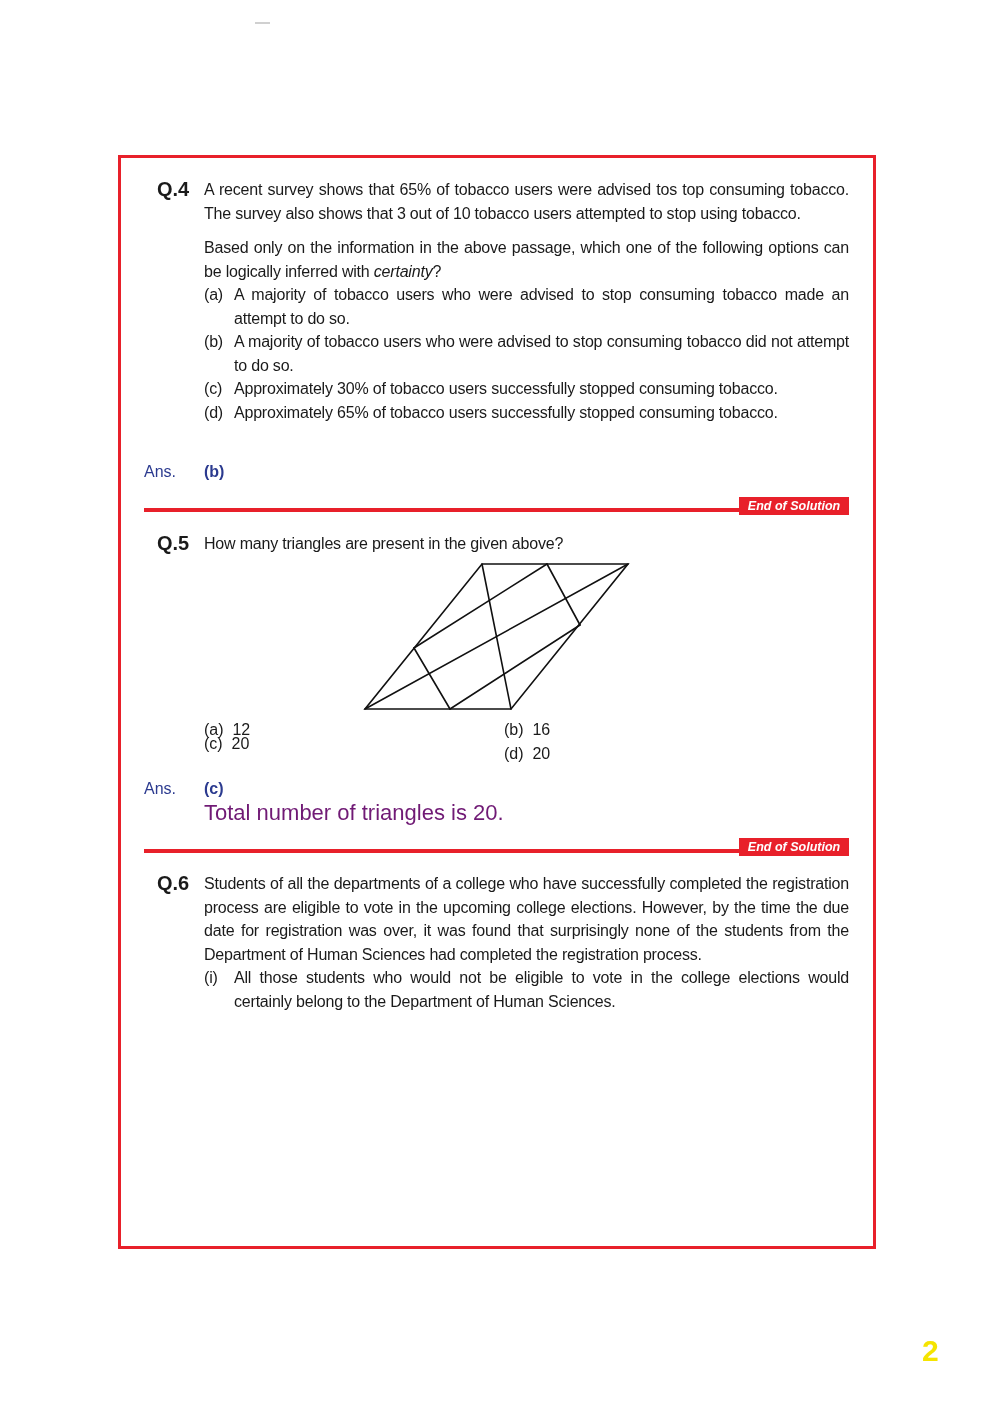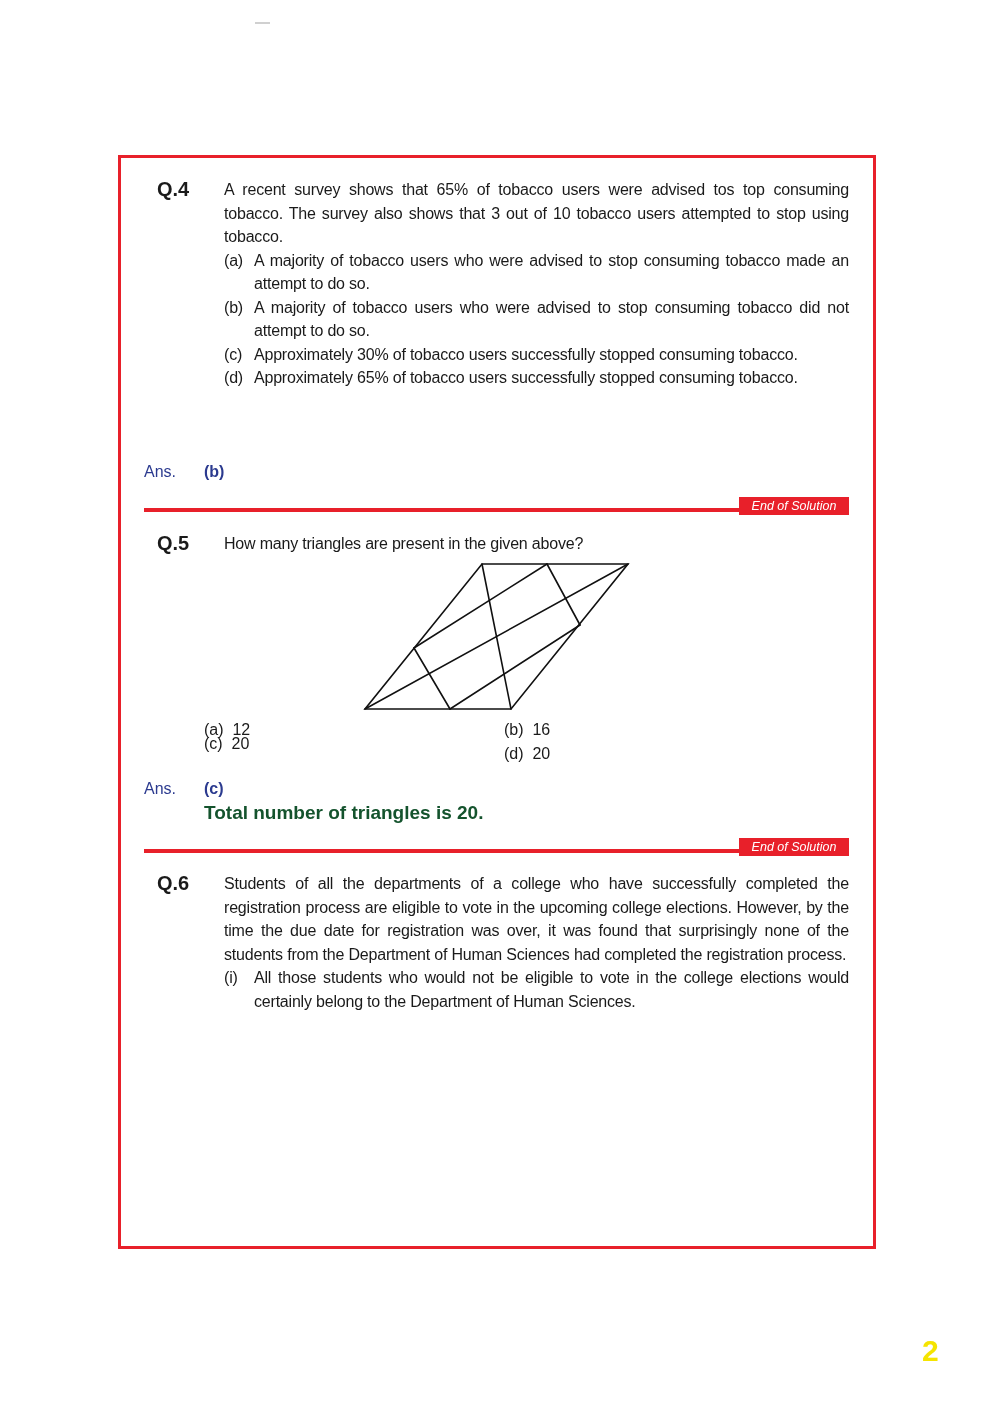--- a/index.html
+++ b/index.html
@@ -3,49 +3,50 @@
 <meta charset="utf-8">
 <style>
   html, body { margin: 0; padding: 0; background: #ffffff; }
   body { width: 992px; height: 1403px; position: relative; overflow: hidden;
          font-family: "Liberation Sans", sans-serif; color: #1a1a1a; }
   .top-mark { position: absolute; left: 255px; top: 22px; width: 15px; height: 2px; background: #d0d0d0; }
   .frame { position: absolute; left: 118px; top: 155px; width: 752px; height: 1088px;
            border: 3px solid #e8202a; box-sizing: content-box; }
   .block { position: absolute; left: 144px; width: 705px; }
   .qnum { position: absolute; left: 13px; top: 0; font-weight: bold; font-size: 20px; line-height: 23.5px; }
-  .qbody { margin-left: 80px; font-size: 16px; line-height: 23.5px; text-align: justify; letter-spacing: -0.2px; }
+  .qbody { margin-left: 60px; font-size: 16px; line-height: 23.5px; text-align: justify; letter-spacing: -0.2px; }
   .qbody p { margin: 0; }
   .para-gap { margin-top: 11px !important; }
   .opt { display: flex; font-size: 16px; line-height: 23.5px; text-align: justify; }
   .opt .lbl { width: 30px; flex: 0 0 30px; }
   .opt .txt { flex: 1; }
   .ans-row { position: absolute; left: 144px; font-size: 16px; line-height: 23.5px; color: #2b3a8f; }
   .ans-row .ans-label { position: absolute; left: 0; top: 0; font-weight: normal; }
   .ans-row .ans-value { position: absolute; left: 60px; top: 0; font-weight: bold; white-space: nowrap; }
-  .ans-expl { position: absolute; left: 204px; font-size: 19px; line-height: 23.5px; color: #14532d; white-space: nowrap; font-weight: bold; }
+  .ans-expl { position: absolute; left: 204px; font-size: 22px; line-height: 23.5px; color: #701a75; white-space: nowrap; }
   .eos-line { position: absolute; left: 144px; height: 4px; background: #e8202a; }
   .eos-badge { position: absolute; width: 110px; height: 18px; background: #e8202a; color: #ffffff;
-               font-weight: normal; font-style: italic; font-size: 12.5px; line-height: 18px; text-align: center; }
+               font-weight: bold; font-style: italic; font-size: 12.5px; line-height: 18px; text-align: center; }
   .grid-opts { position: absolute; left: 204px; font-size: 16px; line-height: 23.5px; }
   .grid-opts .cell { position: absolute; white-space: nowrap; }
   .figure { position: absolute; left: 0; top: 0; }
   .page-num { position: absolute; left: 922px; top: 1334px; font-size: 30px; font-weight: bold; color: #f5e400; }
 </style>
 </head>
 <body>
 
 <div class="top-mark"></div>
 
 <div class="frame"></div>
 
 <div class="block" style="top:178px;">
   <div class="qnum">Q.4</div>
   <div class="qbody">
     <p>A recent survey shows that 65% of tobacco users were advised tos top consuming tobacco. The survey also shows that 3 out of 10 tobacco users attempted to stop using tobacco.</p>
+    <p class="para-gap"><span>Based only on the information in the above passage, which one of the following options can be logically inferred with </span><i>certainty</i><span>?</span></p>
     <div class="opt">
         <span class="lbl">(a)</span>
         <span class="txt">A majority of tobacco users who were advised to stop consuming tobacco made an attempt to do so.</span>
       </div>
     <div class="opt">
         <span class="lbl">(b)</span>
         <span class="txt">A majority of tobacco users who were advised to stop consuming tobacco did not attempt to do so.</span>
       </div>
     <div class="opt">
         <span class="lbl">(c)</span>

